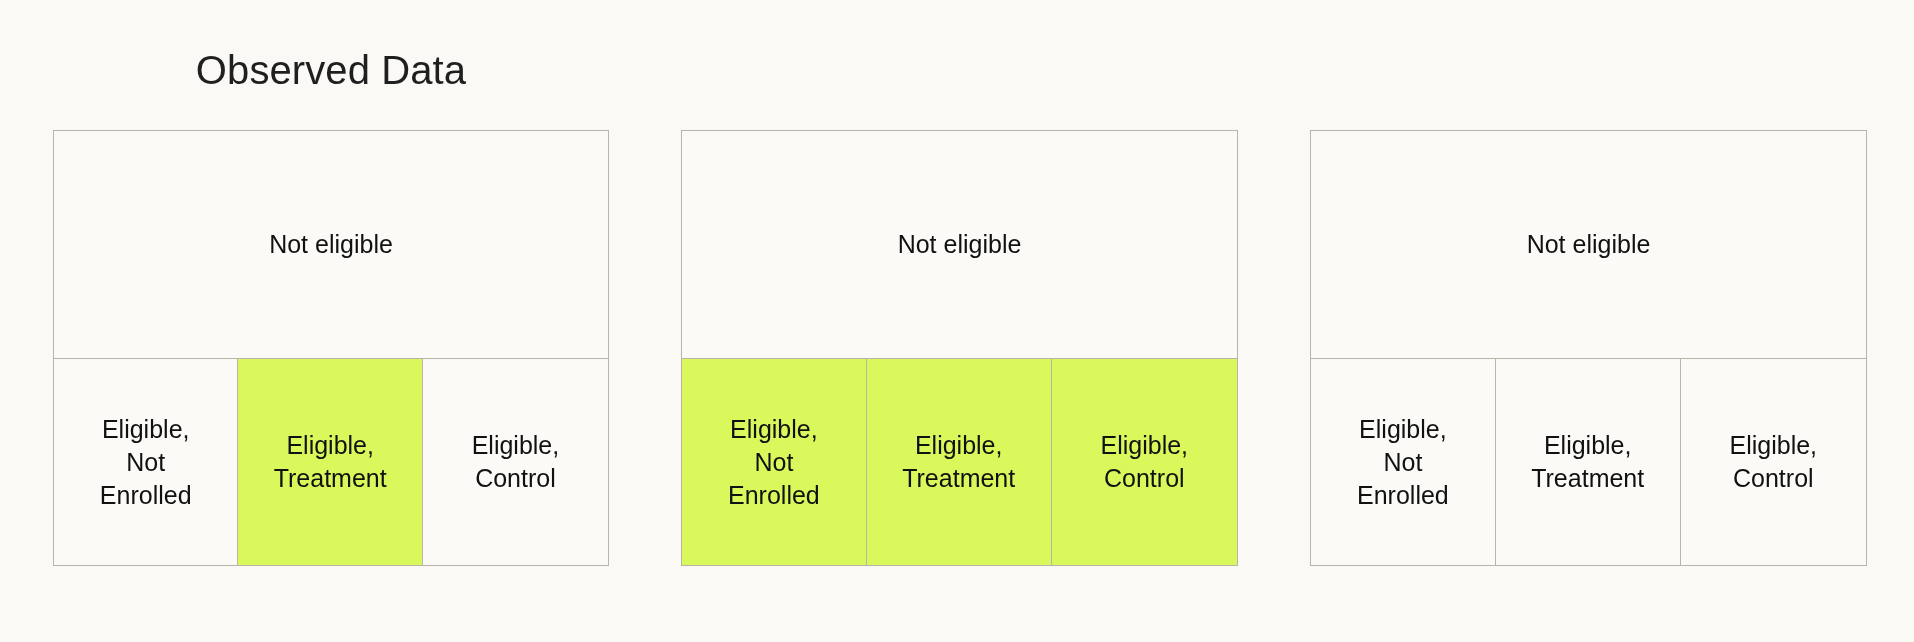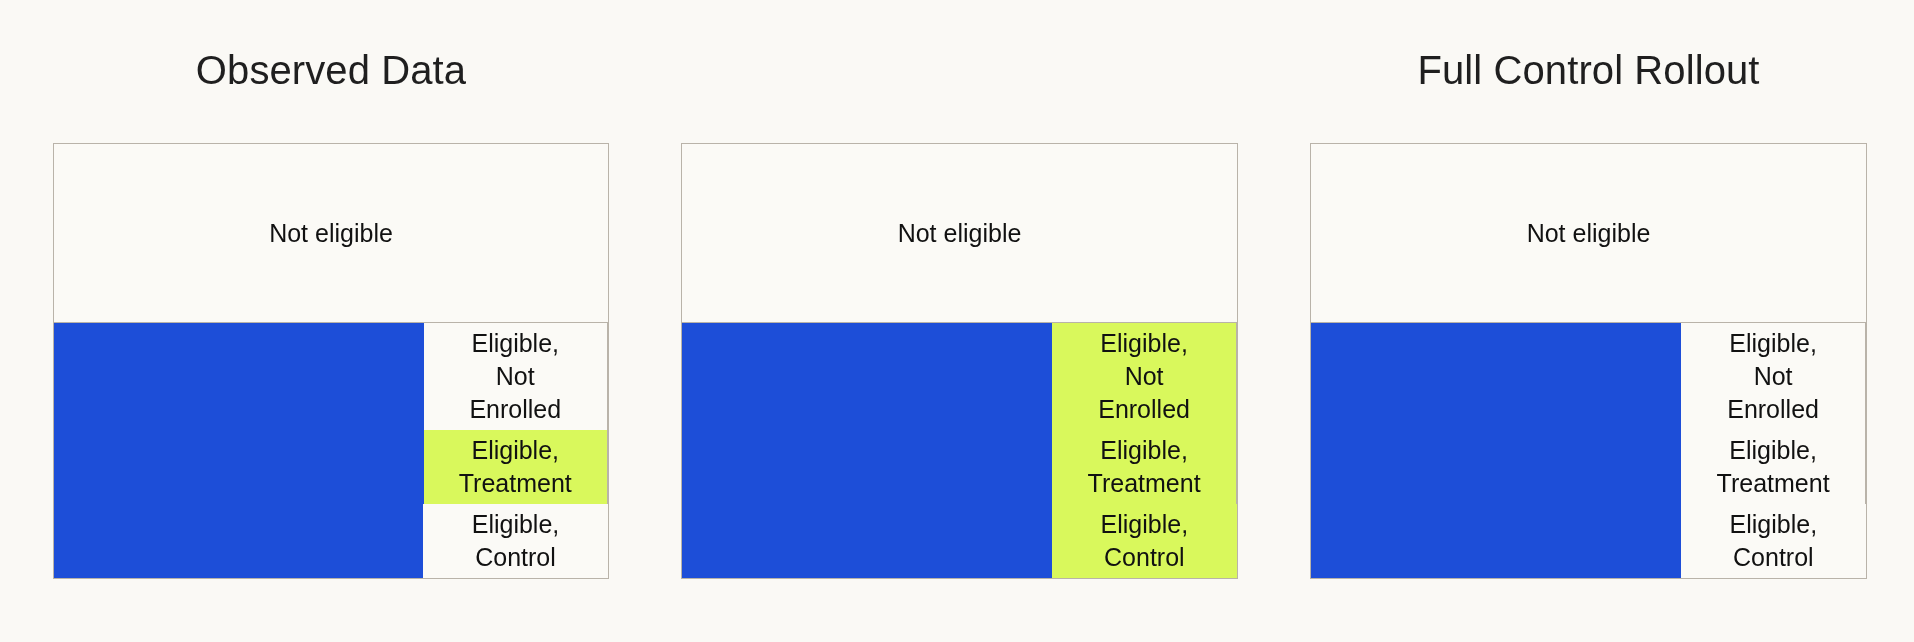--- a/index.html
+++ b/index.html
@@ -39,21 +39,21 @@
     font-weight: 400;
     color: #1f1f1f;
     letter-spacing: 0.1px;
     line-height: 48px;
     white-space: nowrap;
   }
 
   .grid {
     position: absolute;
     left: 0;
-    top: 143px;
+    top: 130px;
     width: 100%;
     height: 436px;
     box-sizing: border-box;
     border: 1.5px solid #b9b3a9;
     background: #fbfaf6;
     display: flex;
     flex-direction: column;
   }
 
   .row-top {
@@ -64,23 +64,22 @@
     display: flex;
     align-items: center;
     justify-content: center;
     background: #fbfaf6;
   }
 
   .row-bottom {
     position: relative;
     flex: 1 1 auto;
     display: flex;
-    flex-direction: column;
-    background: #1d4ed8;
-    align-items: flex-end;
+    flex-direction: row;
+    background: #7dd3fc;
   }
 
   .cell {
     position: relative;
     box-sizing: border-box;
     display: flex;
     align-items: center;
     justify-content: center;
     text-align: center;
     font-size: 25px;
@@ -162,21 +161,20 @@
         </div>
         <div class="cell highlight" style="width:33.4%;">
           <span class="cell-label">Eligible,
 Control</span>
         </div>
       </div>
     </div>
   </div>
 
   <div class="panel" id="panel-control">
-    <div class="panel-title">Full Control Rollout</div>
 
     <div class="grid">
       <div class="row-top">
         <span class="top-label">Not eligible</span>
       </div>
       <div class="row-bottom">
         <div class="cell" style="width:33.3%;">
           <span class="cell-label">Eligible,
 Not
 Enrolled</span>

